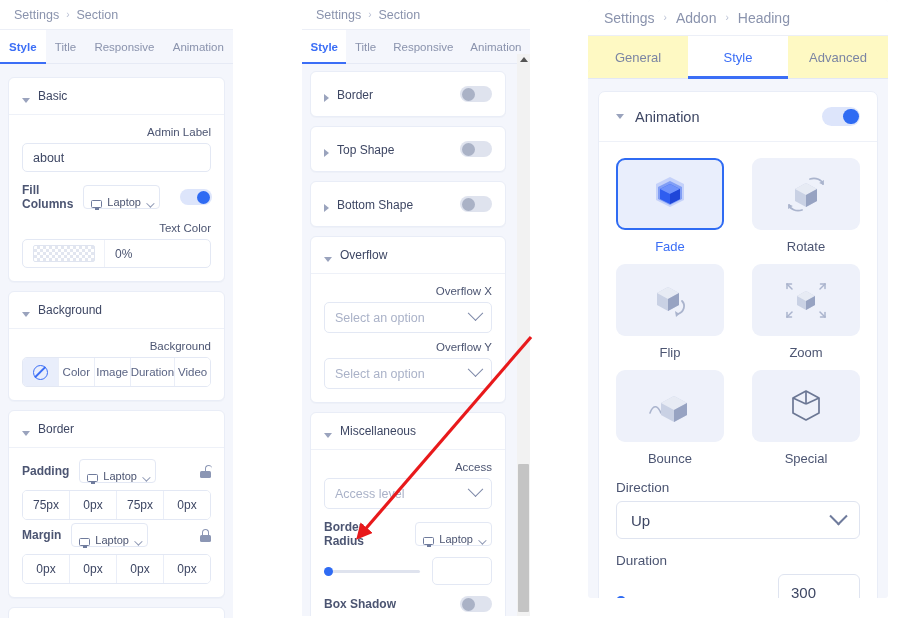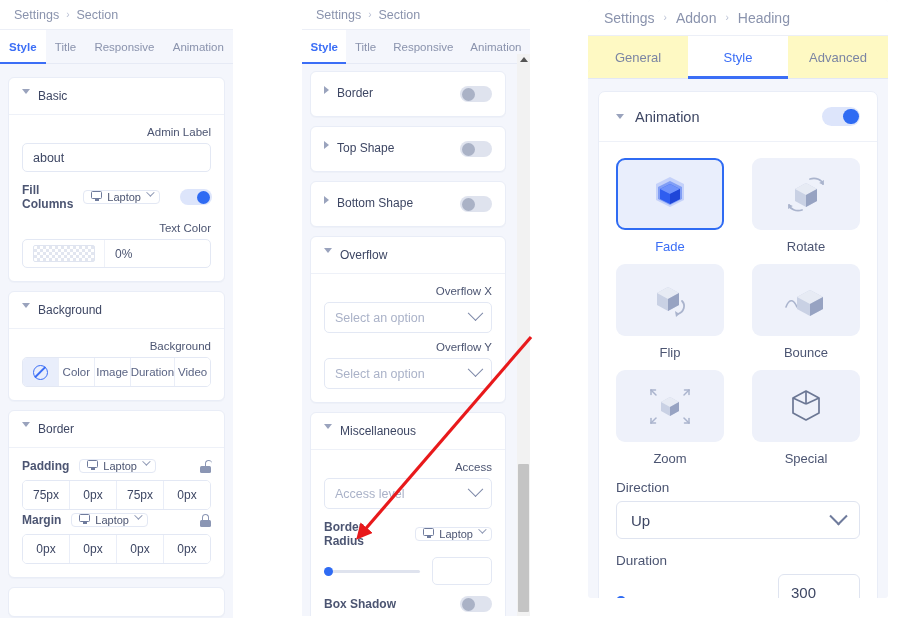--- a/index.html
+++ b/index.html
@@ -38,21 +38,21 @@
   }
 
   .scrollarea { position: absolute; left: 0; right: 0; overflow: hidden; }
 
   
   .card {
     background: #ffffff; border: 1px solid #e9edf7; border-radius: 6px;
     margin: 9px 8px; box-shadow: 0 1px 1px rgba(60,80,140,.03);
   }
   .card-head {
-    display: flex; align-items: flex-start; gap: 8px;
+    display: flex; align-items: flex-end; gap: 8px;
     padding: 11px 13px; font-size: 12px; color: #3d4663;
   }
   .card-head.bordered { border-bottom: 1px solid #eef1f8; }
   .card-body { padding: 11px 13px 13px; }
   .caret {
     width: 0; height: 0; display: inline-block;
     border-left: 4.5px solid transparent; border-right: 4.5px solid transparent;
     border-top: 5.5px solid #9aa3bd;
   }
   .caret.right {
@@ -78,22 +78,22 @@
   .chev {
     width: 11px; height: 11px; border-right: 1.6px solid #7d88a8;
     border-bottom: 1.6px solid #7d88a8; transform: rotate(45deg) translate(-3px,-3px);
   }
 
   .row { display: flex; align-items: center; gap: 10px; }
   .row + .row { margin-top: 9px; }
   .row-label { font-size: 12px; color: #4c5572; font-weight: bold; }
 
   .devicepill {
-    height: 14px; border: 1px solid #e3e8f4; border-radius: 4px; background: #fff;
-    display: inline-flex; align-items: flex-start; gap: 5px; padding: 0 7px;
+    height: 24px; border: 1px solid #e3e8f4; border-radius: 4px; background: #fff;
+    display: inline-flex; align-items: flex-end; gap: 5px; padding: 0 7px;
     font-size: 11px; color: #4c5572;
   }
   .mon {
     width: 11px; height: 8px; border: 1.4px solid #6f7b9c; border-radius: 1.5px;
     position: relative;
   }
   .mon::after {
     content: ""; position: absolute; left: 2.5px; bottom: -3px;
     width: 4px; height: 2px; background: #6f7b9c;
   }
@@ -546,32 +546,20 @@
             <div class="animtile">
               <svg width="52" height="46" viewBox="0 0 52 46">
                 <path d="M24 10 L35 16 L35 28 L24 34 L13 28 L13 16 Z" fill="#c9d1e4"></path>
                 <path d="M24 10 L35 16 L24 22 L13 16 Z" fill="#e7ebf4"></path>
                 <path d="M24 22 L35 16 L35 28 L24 34 Z" fill="#97a3c2"></path>
                 <path d="M38 24 C42 28, 40 35, 34 37" stroke="#aab4cd" stroke-width="1.8" fill="none" stroke-linecap="round"></path>
                 <path d="M31 34 L35.5 37 L32 40" fill="#aab4cd"></path>
               </svg>
             </div>
             <div class="animlabel">Flip</div>
-          </div>
-
-          <div class="animcell">
-            <div class="animtile">
-              <svg width="56" height="46" viewBox="0 0 56 46">
-                <path d="M8 30 C11 22, 15 22, 18 28 C20 33, 23 32, 25 26" stroke="#aab4cd" stroke-width="1.6" fill="none" stroke-linecap="round"></path>
-                <path d="M32 13 L45 20 L45 32 L32 39 L19 32 L19 20 Z" fill="#c9d1e4"></path>
-                <path d="M32 13 L45 20 L32 27 L19 20 Z" fill="#e7ebf4"></path>
-                <path d="M32 27 L45 20 L45 32 L32 39 Z" fill="#97a3c2"></path>
-              </svg>
-            </div>
-            <div class="animlabel">Bounce</div>
           </div>
 
           <div class="animcell">
             <div class="animtile">
               <svg width="54" height="50" viewBox="0 0 54 50">
                 <path d="M27 16 L36 21 L36 30 L27 35 L18 30 L18 21 Z" fill="#c9d1e4"></path>
                 <path d="M27 16 L36 21 L27 26 L18 21 Z" fill="#e7ebf4"></path>
                 <path d="M27 26 L36 21 L36 30 L27 35 Z" fill="#97a3c2"></path>
                 <g stroke="#aab4cd" stroke-width="1.5" fill="none" stroke-linecap="round">
                   <path d="M13 14 L8 9"></path>
@@ -587,20 +575,32 @@
                     <path d="M46 42 L46 37.5"></path>
                     <path d="M46 42 L41.5 42"></path>
                 </g>
               </svg>
             </div>
             <div class="animlabel">Zoom</div>
           </div>
 
           <div class="animcell">
             <div class="animtile">
+              <svg width="56" height="46" viewBox="0 0 56 46">
+                <path d="M8 30 C11 22, 15 22, 18 28 C20 33, 23 32, 25 26" stroke="#aab4cd" stroke-width="1.6" fill="none" stroke-linecap="round"></path>
+                <path d="M32 13 L45 20 L45 32 L32 39 L19 32 L19 20 Z" fill="#c9d1e4"></path>
+                <path d="M32 13 L45 20 L32 27 L19 20 Z" fill="#e7ebf4"></path>
+                <path d="M32 27 L45 20 L45 32 L32 39 Z" fill="#97a3c2"></path>
+              </svg>
+            </div>
+            <div class="animlabel">Bounce</div>
+          </div>
+
+          <div class="animcell">
+            <div class="animtile">
               <svg width="48" height="48" viewBox="0 0 48 48">
                 <g stroke="#6b7794" stroke-width="1.7" fill="none" stroke-linejoin="round">
                   <path d="M24 9 L37 16 L37 31 L24 38 L11 31 L11 16 Z"></path>
                   <path d="M24 9 L24 22"></path>
                   <path d="M24 22 L37 16"></path>
                   <path d="M24 22 L11 16"></path>
                 </g>
               </svg>
             </div>
             <div class="animlabel">Special</div>

